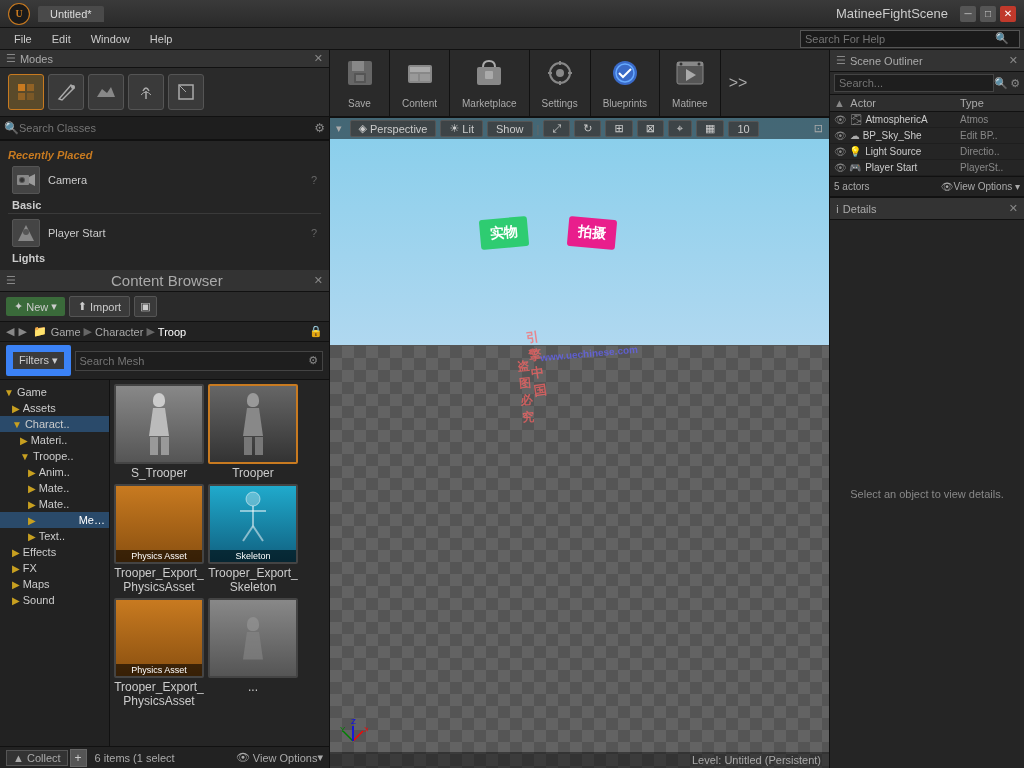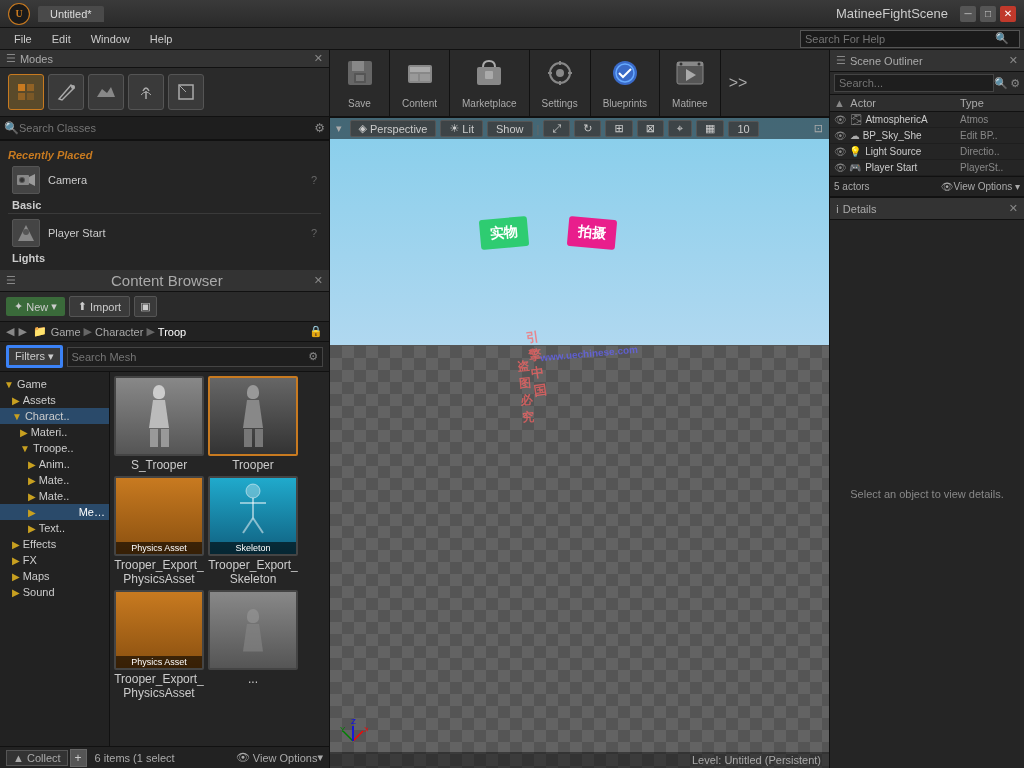--- a/index.html
+++ b/index.html
@@ -64,21 +64,21 @@
 
     
     #cb-breadcrumb { display: flex; align-items: center; padding: 3px 6px; background: #222; border-bottom: 1px solid #111; font-size: 11px; }
     #cb-breadcrumb span { color: #aaa; }
     #cb-breadcrumb .sep { color: #666; margin: 0 3px; }
     #cb-breadcrumb .active { color: #fff; }
     #cb-lock { color: #888; margin-left: auto; }
 
     
     #cb-filters-row { display: flex; align-items: center; gap: 4px; padding: 3px 6px; background: #222; border-bottom: 1px solid #111; }
-    #filters-btn { background: #3a3a3a; border: 3px solid #3b82f6; color: #ccc; padding: 2px 6px; border-radius: 2px; cursor: pointer; font-size: 11px; }
+    #filters-btn { background: #3a3a3a; border: 7px solid #3b82f6; color: #ccc; padding: 2px 6px; border-radius: 2px; cursor: pointer; font-size: 11px; }
     #mesh-search-wrap { flex: 1; display: flex; align-items: center; background: #1e1e1e; border: 1px solid #444; padding: 1px 4px; height: 20px; }
     #mesh-search { background: transparent; border: none; outline: none; color: #aaa; font-size: 11px; flex: 1; }
 
     
     #cb-content { display: flex; flex: 1; overflow: hidden; }
     #cb-tree { width: 110px; background: #222; border-right: 1px solid #111; overflow-y: auto; padding: 4px 0; font-size: 11px; flex-shrink: 0; }
     .tree-item { display: flex; align-items: center; padding: 2px 4px; cursor: pointer; white-space: nowrap; }
     .tree-item.selected { background: #2a4a6a; }
     .folder-icon { color: #c8a020; margin-right: 3px; font-size: 10px; }
     .tree-text { color: #ccc; font-size: 11px; overflow: hidden; text-overflow: ellipsis; }

